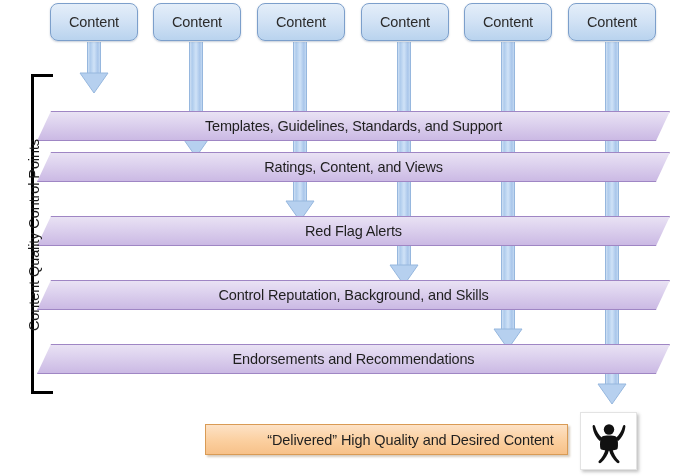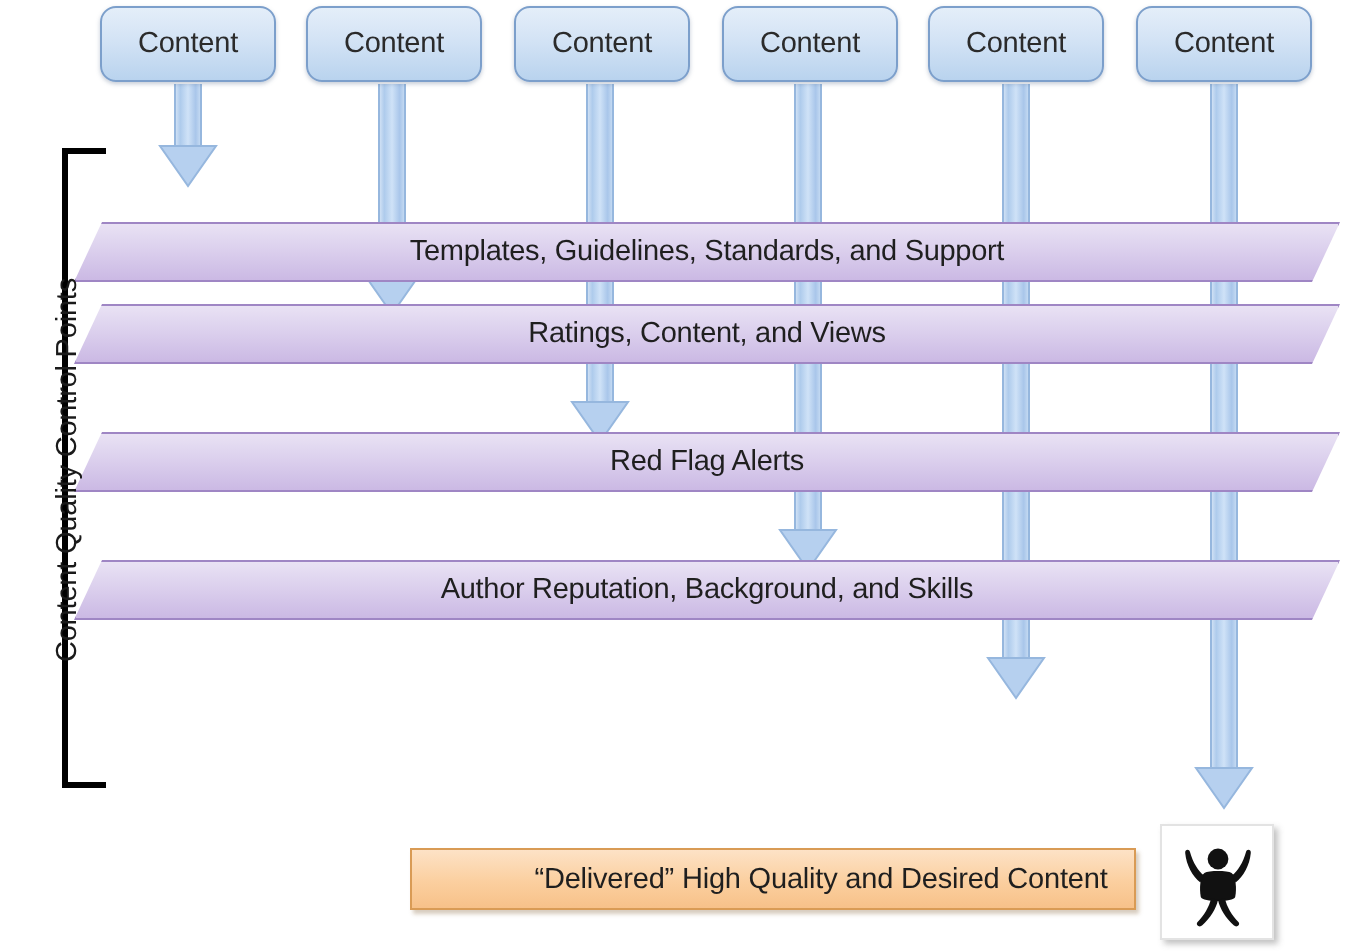--- a/index.html
+++ b/index.html
@@ -204,21 +204,24 @@
   <div class="band" style="left:37px; top:100px; width:633px;margin-top:11px;">
     <span>Templates, Guidelines, Standards, and Support</span>
   </div>
   <div class="band" style="left:37px; top:152px; width:633px;">
     <span>Ratings, Content, and Views</span>
   </div>
   <div class="band" style="left:37px; top:216px; width:633px;">
     <span>Red Flag Alerts</span>
   </div>
   <div class="band" style="left:37px; top:280px; width:633px;">
-    <span>Author Reputation, Background, and Skills</span>
+    <span>Control Reputation, Background, and Skills</span>
+  </div>
+  <div class="band" style="left:37px; top:344px; width:633px;">
+    <span>Endorsements and Recommendations</span>
   </div>
 
   <div class="bracket" style="left:31px; top:74px; width:22px; height:320px;"></div>
   <div class="bracket-label" style="left:-86px; top:227px; width:240px;">Content Quality Control Points</div>
 
   <div class="result-box" style="left:205px; top:424px; width:363px; height:31px;">
     <span>“Delivered” High Quality and Desired Content</span>
   </div>
 
   <div class="person-card" style="left:580px; top:412px; width:57px; height:58px;">

